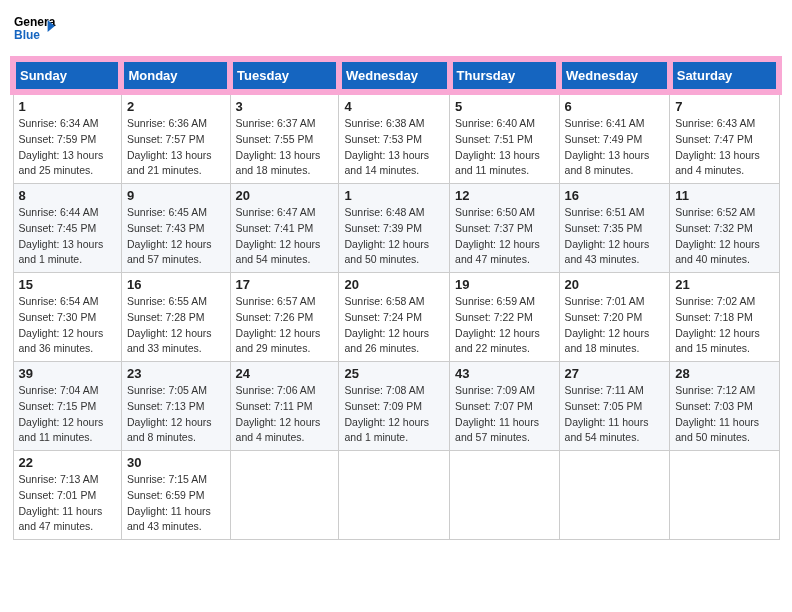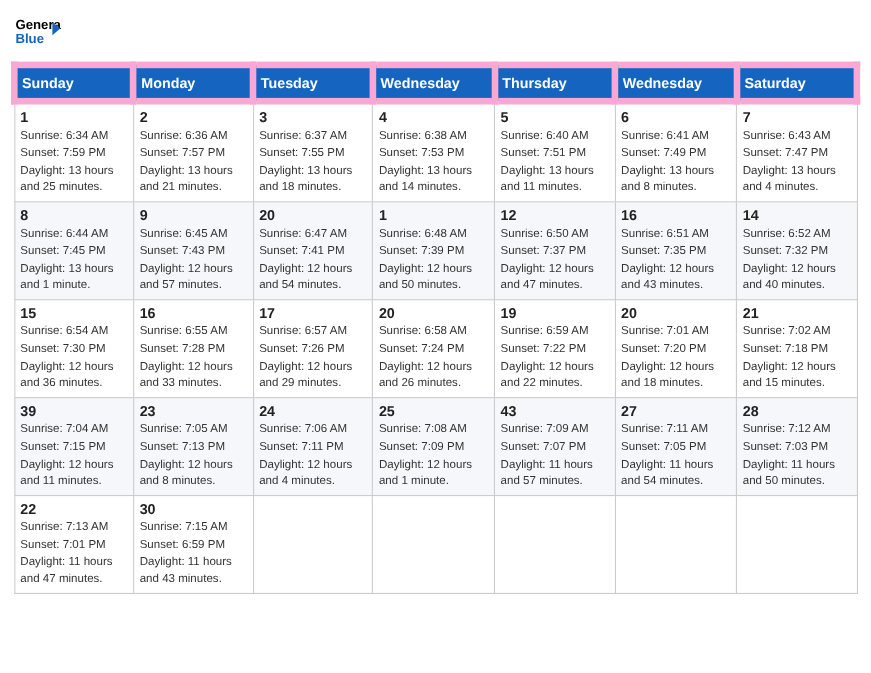--- a/index.html
+++ b/index.html
@@ -208,21 +208,21 @@
         </td>
         <td>
           <span class="day-num">16</span>
           <div class="day-info">
             Sunrise: 6:51 AM<br>
             Sunset: 7:35 PM<br>
             Daylight: 12 hours and 43 minutes.
           </div>
         </td>
         <td>
-          <span class="day-num">14</span>
+          <span class="day-num">11</span>
           <div class="day-info">
             Sunrise: 6:52 AM<br>
             Sunset: 7:32 PM<br>
             Daylight: 12 hours and 40 minutes.
           </div>
         </td>
       </tr>
       <tr>
         <td>
           <span class="day-num">15</span>

